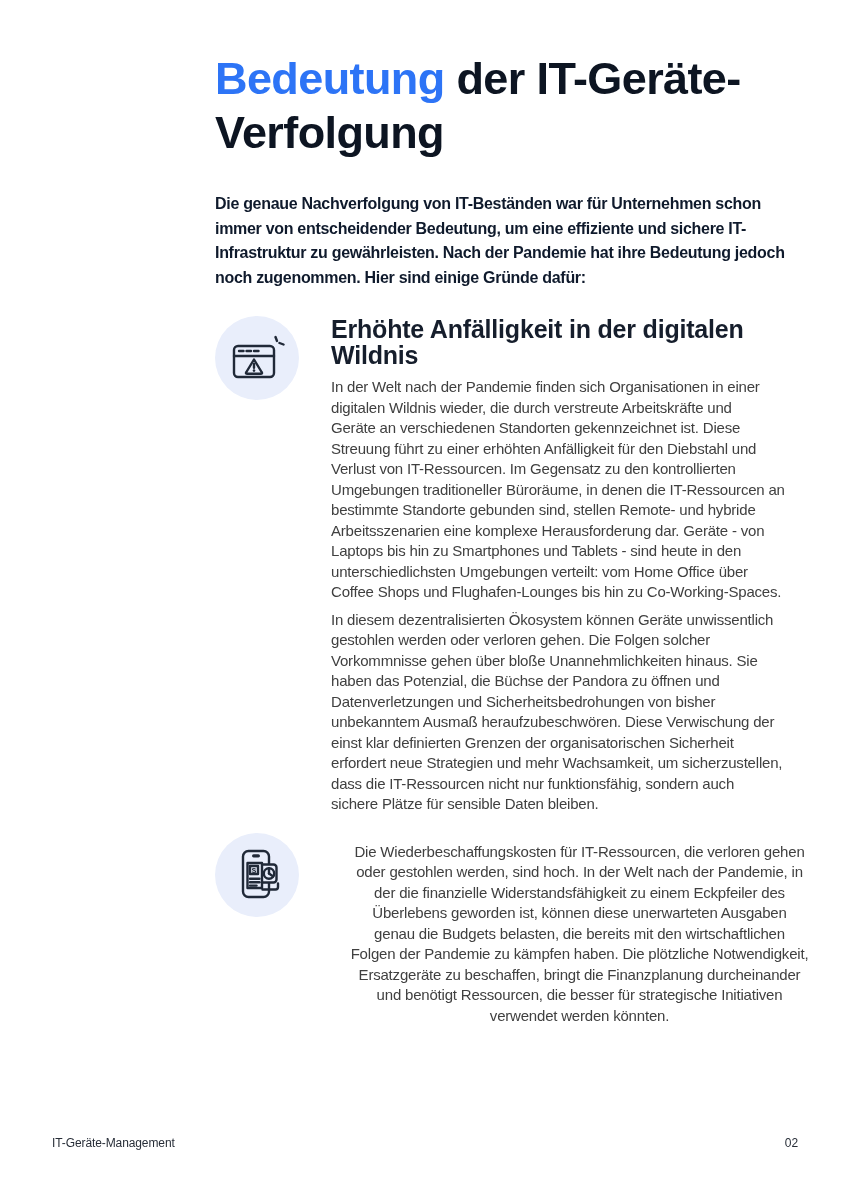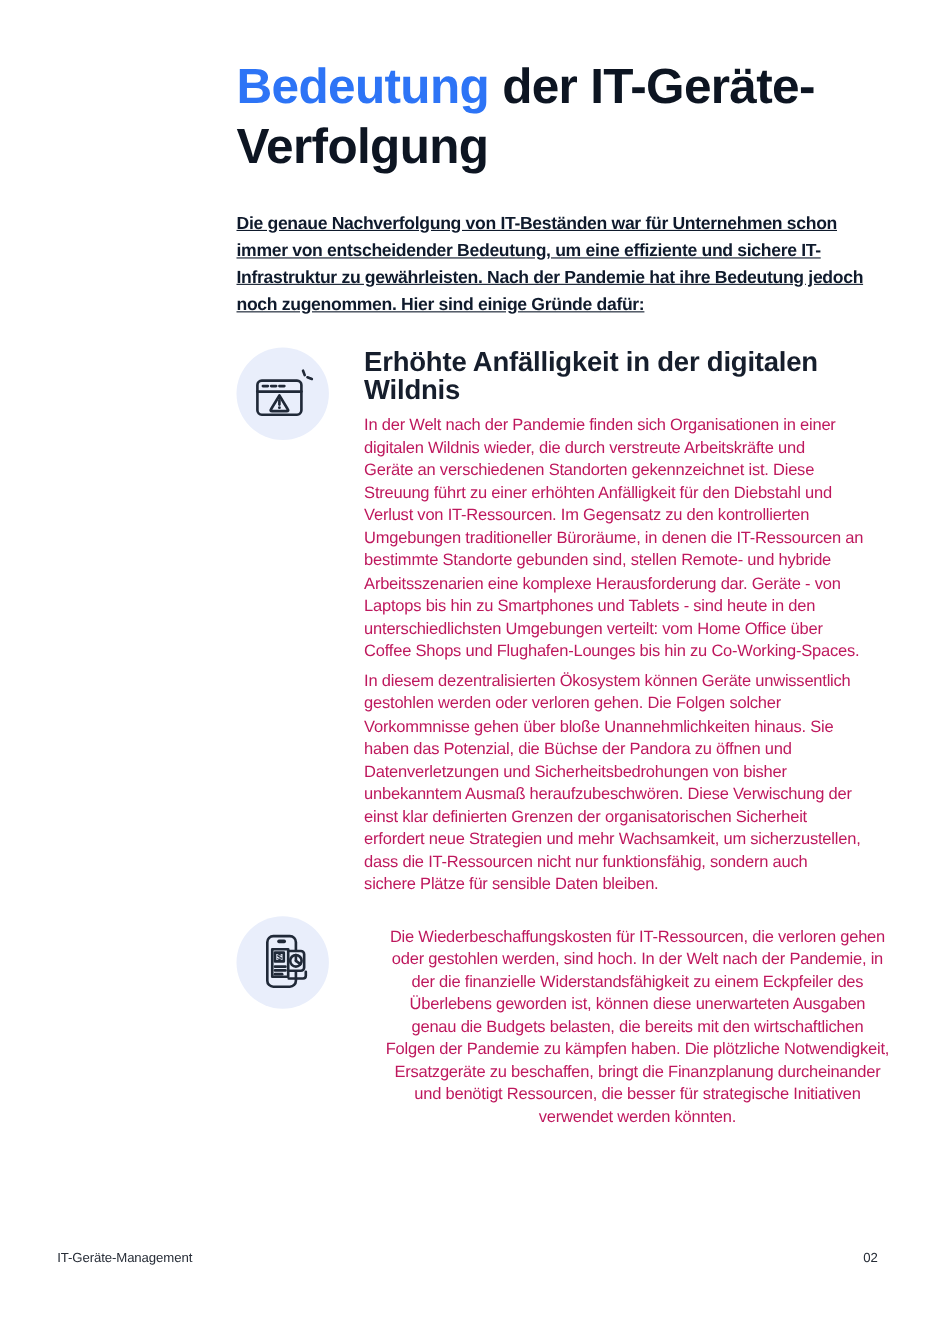--- a/index.html
+++ b/index.html
@@ -22,21 +22,20 @@
   }
   h1.title .accent{color:#2d74f6;}
   p.intro{
     margin:32px 40px 0 215px;
     font-size:16px;
     line-height:24.5px;
     font-weight:bold;
     letter-spacing:-0.3px;
     color:#0f1a2c;
     white-space:pre-line;
-    text-decoration:underline;
   }
   .section{
     display:flex;
     margin-left:215px;
     margin-right:20px;
     gap:32px;
     align-items:flex-start;
   }
   .section.first{margin-top:26px;}
   .section.second{margin-top:18px;}
@@ -54,21 +53,21 @@
     line-height:26px;
     font-weight:600;
     letter-spacing:-0.2px;
     color:#161e2c;
   }
   .sec-text p.body{
     margin:9px 0 0 0;
     font-size:15px;
     line-height:20.5px;
     letter-spacing:-0.2px;
-    color:#be185d;
+    color:#404040;
     white-space:pre-line;
   }
   .sec-text p.body + p.body{margin-top:7px;}
   .section.second p.body{text-align:center;}
   .footer{
     position:absolute;
     left:52px;right:50px;bottom:50px;
     display:flex;justify-content:space-between;align-items:baseline;
     font-size:12px;
     line-height:14px;

